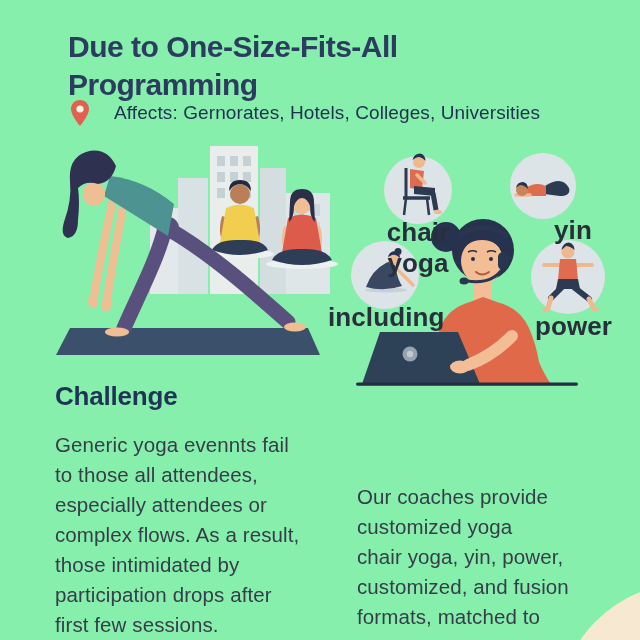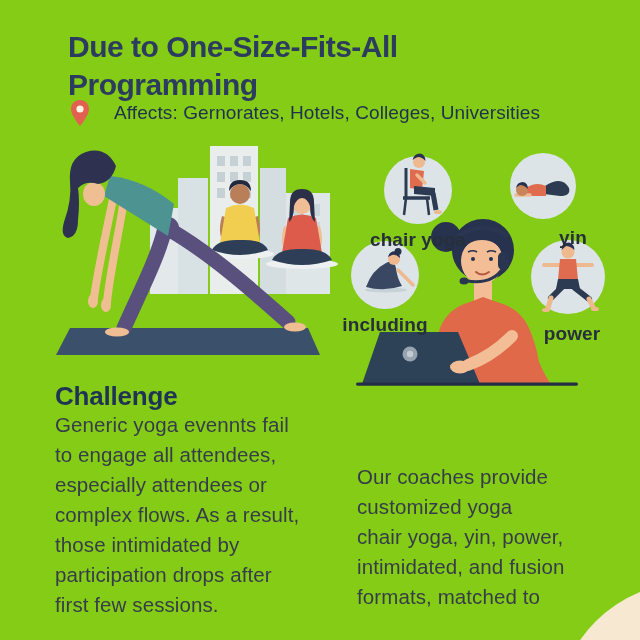--- a/index.html
+++ b/index.html
@@ -1,19 +1,19 @@
 <!DOCTYPE html>
 <html><head>
 <meta charset="utf-8">
 <style>
   html,body{margin:0;padding:0;}
   body{font-family:"Liberation Sans", sans-serif;}
   .canvas{
     position:relative;width:640px;height:640px;overflow:hidden;
-    background:#84cc16;
+    background:#86efac;
   }
   .corner-blob{
     position:absolute;left:556px;top:582px;width:270px;height:270px;
     border-radius:50%;background:#F7E9D1;
   }
   
   .title{
     position:absolute;left:68px;top:8px;width:520px;
     font-size:30px;line-height:38px;font-weight:800;letter-spacing:-0.5px;
     color:#2C3C5E;
@@ -25,36 +25,37 @@
   .affects-text{
     font-size:19px;color:#1F3050;letter-spacing:0.1px;
   }
   
   .illu{position:absolute;}
   .illu-left{left:20px;top:138px;width:320px;height:228px;}
   .illu-right{left:340px;top:138px;width:290px;height:252px;}
   
   .bubble-label{
     position:absolute;text-align:center;color:#272F3B;
-    font-size:19px;font-weight:600;letter-spacing:0.1px;margin-top:12px;
+    font-size:26px;font-weight:600;letter-spacing:0.1px;
   }
   .bl-chair{left:360px;top:217px;width:116px;}
   .bl-yin{left:544px;top:215px;width:58px;font-weight:800;}
   .bl-breath{left:328px;top:302px;width:114px;}
   .bl-power{left:535px;top:311px;width:74px;}
   
   .section-heading{
     position:absolute;color:#1F3354;font-weight:800;
     font-size:26px;line-height:30px;letter-spacing:-0.2px;
   }
   .h-challenge{left:55px;top:381px;}
   .h-solution{left:357px;top:404px;}
   .body-text{
     position:absolute;color:#363D49;font-size:20.5px;line-height:30px;
     letter-spacing:0.1px;
+    margin-top:20px;
   }
   .b-challenge{left:55px;top:410px;width:290px;}
   .b-solution{left:357px;top:462px;width:280px;}
 </style>
 </head>
 <body>
 
 <div class="canvas">
 
   <div class="corner-blob"></div>
@@ -223,29 +224,29 @@
   </svg>
 
   <div class="bubble-label bl-chair">chair yoga</div>
   <div class="bubble-label bl-yin">yin</div>
   <div class="bubble-label bl-breath">including</div>
   <div class="bubble-label bl-power">power</div>
 
   <div class="section-heading h-challenge">Challenge</div>
   <div class="body-text b-challenge">
     <div>Generic yoga evennts fail</div>
-    <div>to engage all attendees,</div>
+    <div>to those all attendees,</div>
     <div>especially attendees or</div>
     <div>complex flows. As a result,</div>
     <div>those intimidated by</div>
     <div>participation drops after</div>
     <div>first few sessions.</div>
   </div>
 
   <div class="body-text b-solution">
     <div>Our coaches provide</div>
     <div>customized yoga</div>
     <div>chair yoga, yin, power,</div>
-    <div>intimidated, and fusion</div>
+    <div>customized, and fusion</div>
     <div>formats, matched to</div>
   </div>
 
 </div>
 
 </body></html>

